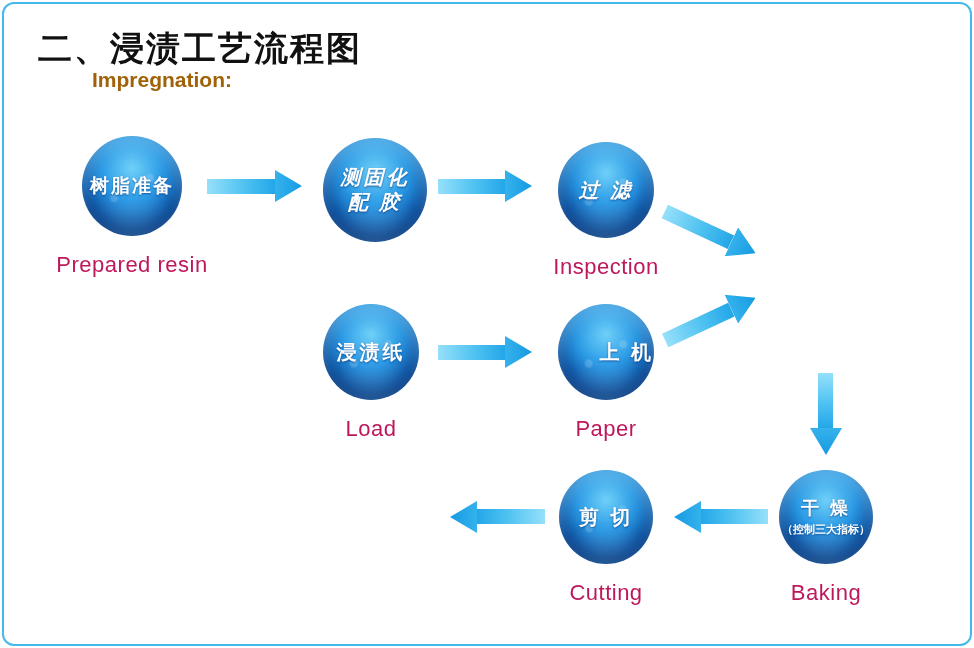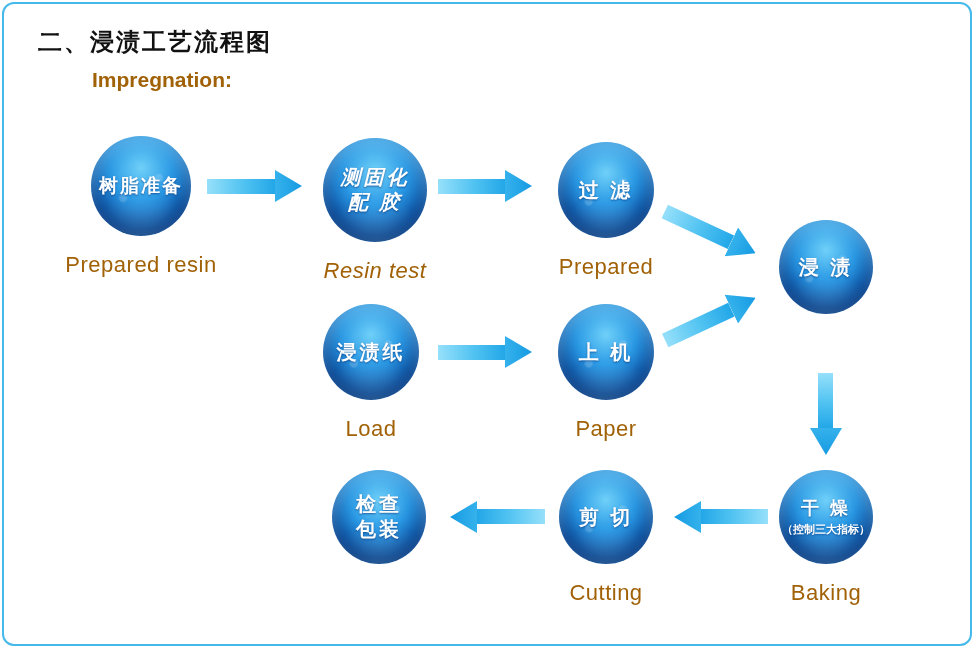--- a/index.html
+++ b/index.html
@@ -19,21 +19,21 @@
     position: absolute;
     left: 2px; top: 2px; right: 2px; bottom: 2px;
     border: 2px solid #45b9ea;
     border-radius: 12px;
     pointer-events: none;
   }
   .title {
     position: absolute;
     left: 38px;
     top: 26px;
-    font-size: 24px;
+    font-size: 34px;
     font-weight: bold;
     color: #111111;
     letter-spacing: 2px;
   }
   .subtitle {
     position: absolute;
     left: 92px;
     top: 68px;
     font-size: 21px;
     font-weight: bold;
@@ -76,21 +76,21 @@
     font-size: 11px;
     letter-spacing: 0px;
     text-align: center;
     margin-top: 2px;
     white-space: nowrap;
     text-shadow: 0 1px 2px rgba(0, 40, 110, 0.6);
   }
   .en {
     margin-top: 16px;
     font-size: 22px;
-    color: #a16207;
+    color: #be185d;
     text-align: center;
     letter-spacing: 0.5px;
     white-space: nowrap;
   }
   .arrow {
     position: absolute;
     height: 32px;
     display: flex;
     align-items: center;
     transform-origin: 0 50%;
@@ -109,67 +109,59 @@
 </style>
 </head>
 <body>
 
 <div class="canvas">
   <div class="frame"></div>
 
   <div class="title">二、浸渍工艺流程图</div>
   <div class="subtitle">Impregnation:</div>
 
-  <div class="node" style="left:31px; top:136px; width:220px;">
+  <div class="node" style="left:22px; top:136px; width:220px;">
     <div class="sphere" style="width:100px; height:100px;">
       <div class="zh" style="font-size:19px; letter-spacing:2px;">树脂准备</div>
     </div>
     <div class="en">Prepared resin</div>
   </div>
 
   <div class="node" style="left:265px; top:138px; width:220px;font-style:italic;">
     <div class="sphere" style="width:104px; height:104px;">
       <div class="zh">测固化
 配 胶</div>
     </div>
-    <div class="en">Resin test</div>
   </div>
 
   <div class="node" style="left:496px; top:142px; width:220px;">
-    <div class="sphere" style="width:96px; height:96px;">
+    <div class="sphere" style="width:96px; height:96px;font-style:italic;">
       <div class="zh">过 滤</div>
     </div>
-    <div class="en">Prepared</div>
+    <div class="en">Inspection</div>
   </div>
 
   <div class="node" style="left:716px; top:220px; width:220px;">
-    <div class="sphere" style="width:94px; height:94px;">
-      <div class="zh">浸 渍</div>
-    </div>
   </div>
 
   <div class="node" style="left:261px; top:304px; width:220px;">
     <div class="sphere" style="width:96px; height:96px;">
       <div class="zh">浸渍纸</div>
     </div>
     <div class="en">Load</div>
   </div>
 
   <div class="node" style="left:496px; top:304px; width:220px;">
-    <div class="sphere" style="width:96px; height:96px;">
+    <div class="sphere" style="width:96px; height:96px;align-items:flex-end;">
       <div class="zh">上 机</div>
     </div>
     <div class="en">Paper</div>
   </div>
 
   <div class="node" style="left:259px; top:470px; width:240px;">
-    <div class="sphere" style="width:94px; height:94px;">
-      <div class="zh">检查
-包装</div>
-    </div>
   </div>
 
   <div class="node" style="left:496px; top:470px; width:220px;">
     <div class="sphere" style="width:94px; height:94px;">
       <div class="zh">剪 切</div>
     </div>
     <div class="en">Cutting</div>
   </div>
 
   <div class="node" style="left:716px; top:470px; width:220px;">

